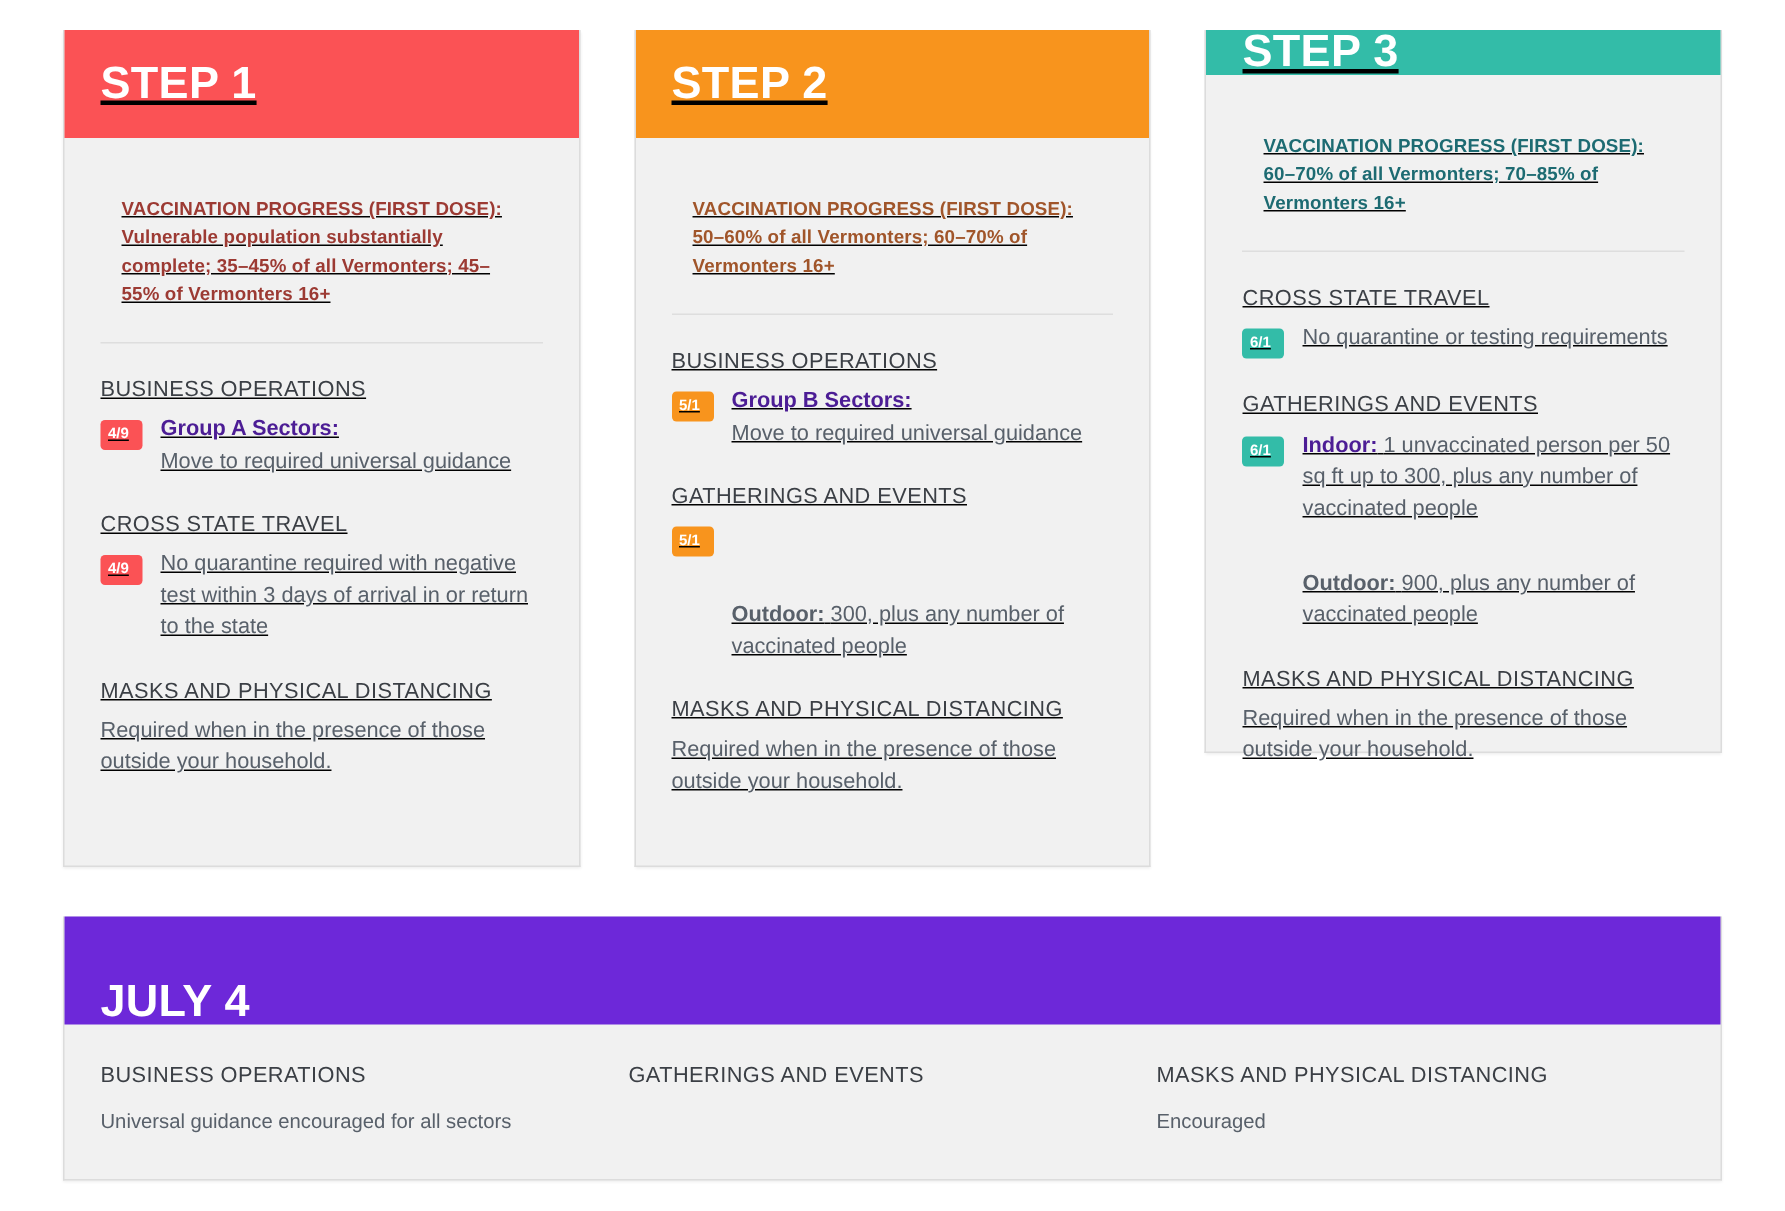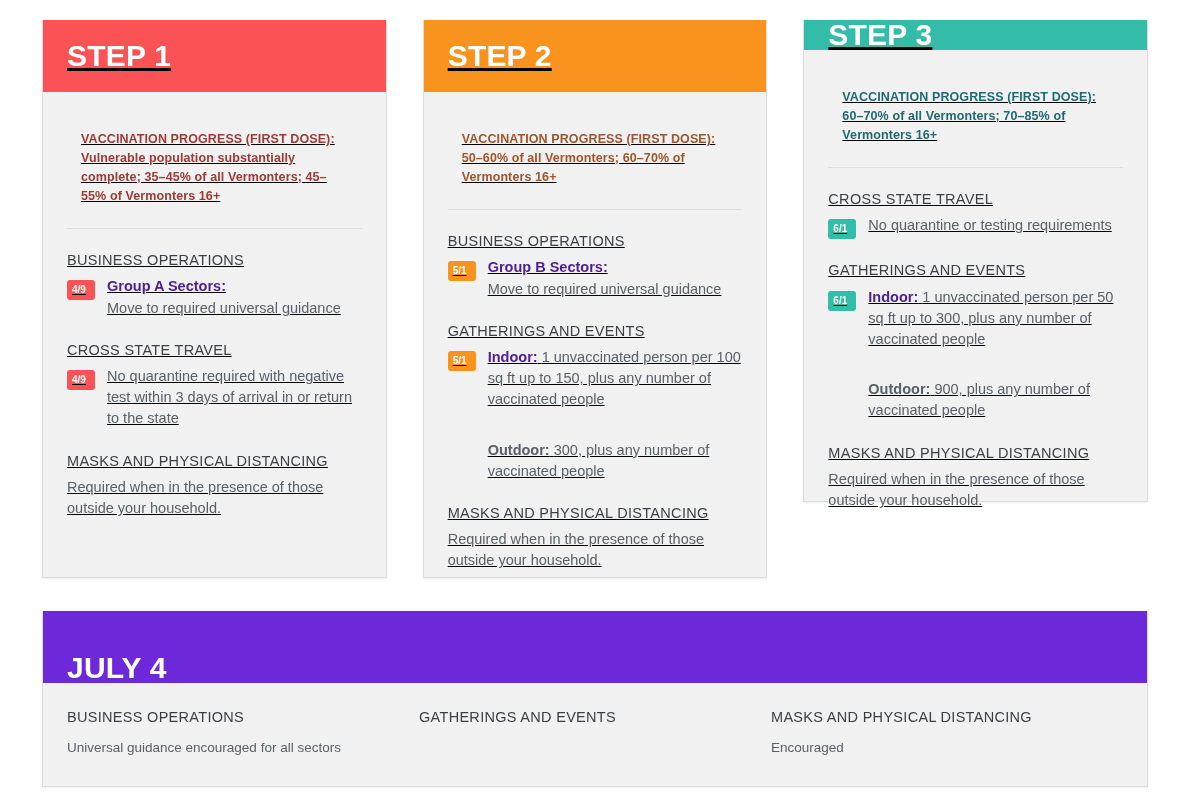--- a/index.html
+++ b/index.html
@@ -190,21 +190,20 @@
 
         <div class="sect-title">BUSINESS OPERATIONS</div>
         <div class="item">
           <span class="badge orange">5/1</span>
           <span class="item-text"><b>Group B Sectors:</b><br><span>Move to required universal guidance</span></span>
         </div>
 
         <div class="sect-title">GATHERINGS AND EVENTS</div>
         <div class="item">
           <span class="badge orange">5/1</span>
-          <span class="item-text"><b>Indoor:</b> <span>1 unvaccinated person per 100 sq ft up to 150, plus any number of vaccinated people</span></span>
         </div>
         <p class="plain-text indent sub-block"><b>Outdoor:</b> <span>300, plus any number of vaccinated people</span></p>
 
         <div class="sect-title">MASKS AND PHYSICAL DISTANCING</div>
         <p class="plain-text">Required when in the presence of those outside your household.</p>
       </div>
     </div>
 
     <div class="step-card s3">
       <div class="card-header hdr-teal">

